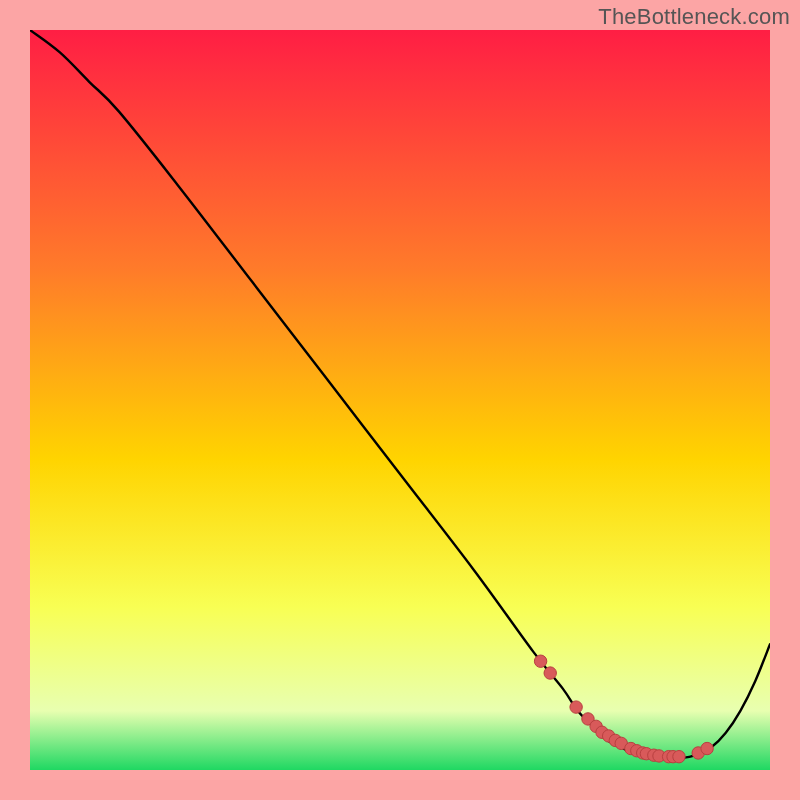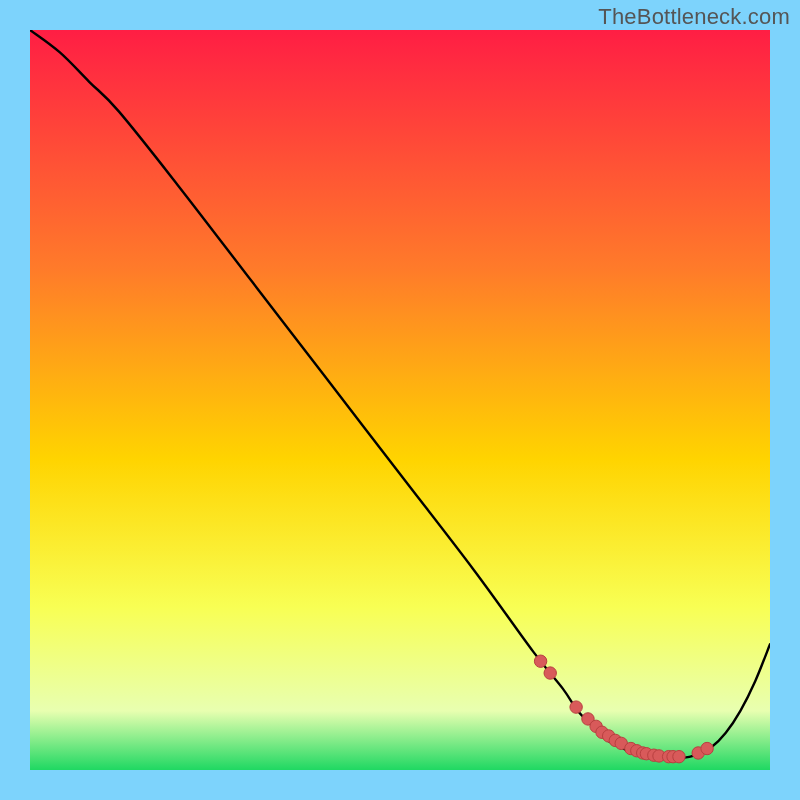--- a/index.html
+++ b/index.html
@@ -8,21 +8,21 @@
     width: 800px;
     height: 800px;
     background: #000;
     overflow: hidden;
     font-family: Arial, Helvetica, sans-serif;
   }
   .frame {
     position: relative;
     width: 800px;
     height: 800px;
-    background: #7dd3fc;
+    background: #fca5a5;
   }
   .watermark {
     position: absolute;
     top: 4px;
     right: 10px;
     color: #555;
     font-size: 22px;
     font-weight: 500;
     letter-spacing: 0.2px;
     user-select: none;

